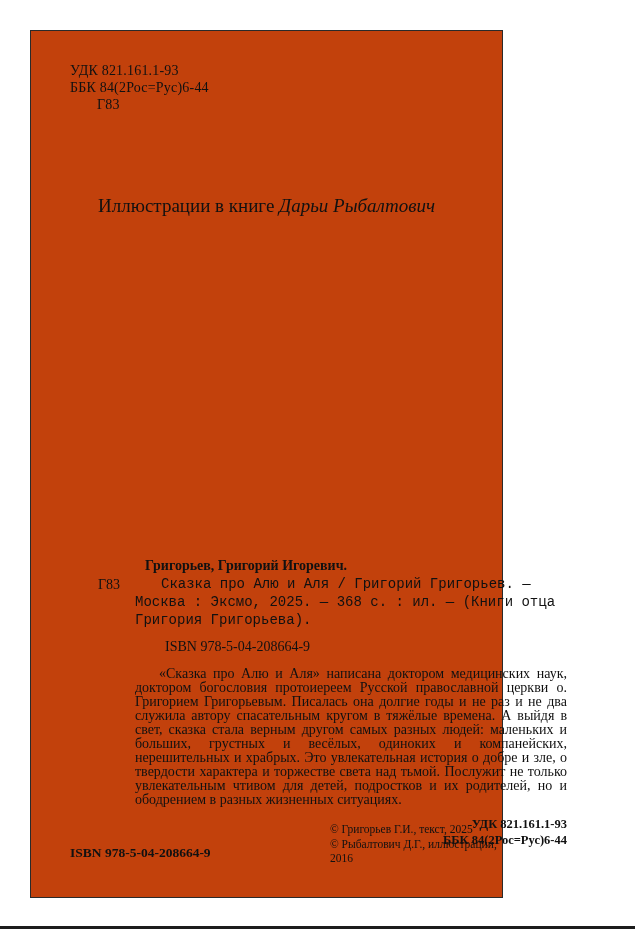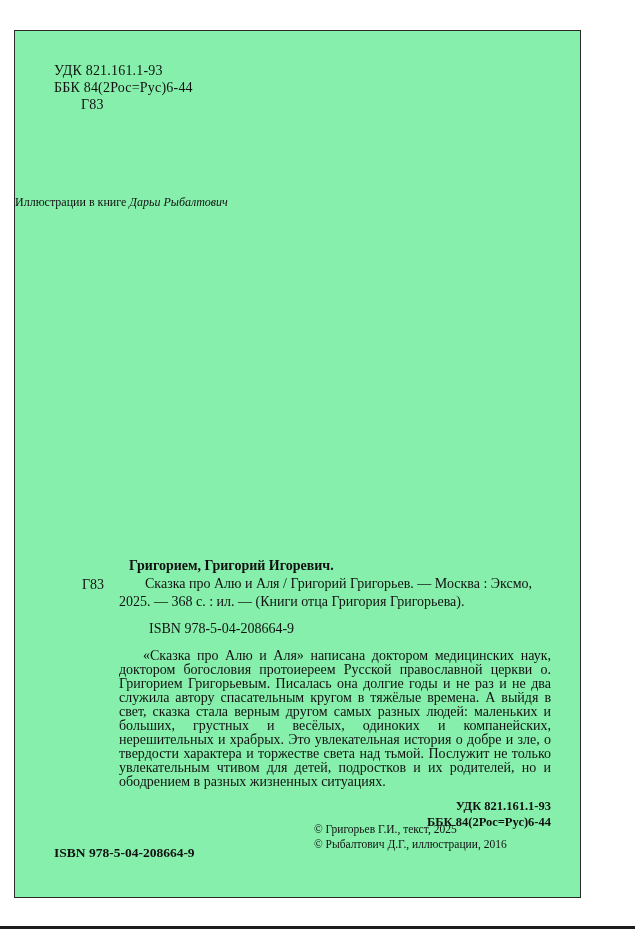--- a/index.html
+++ b/index.html
@@ -10,47 +10,48 @@
   body {
     width: 635px;
     height: 929px;
     position: relative;
     font-family: "Liberation Serif", "DejaVu Serif", serif;
     color: #111111;
     overflow: hidden;
   }
   .frame {
     position: absolute;
-    left: 14px;
+    left: 30px;
     top: 30px;
-    width: 567px;
+    width: 473px;
     height: 868px;
     border: 1px solid #2a2a2a;
     box-sizing: border-box;
-    background: #86efac;
+    background: #c2410c;
   }
   
   .top-block {
     position: absolute;
     left: 39px;
     top: 31px;
     font-size: 14px;
     line-height: 17px;
     letter-spacing: 0.2px;
   }
   .top-block .code {
     margin-left: 27px;
   }
   
   .illustrations {
     position: absolute;
     left: 0;
     top: 164px;
     width: 100%;
-    font-size: 12px;
+    text-align: center;
+    font-size: 19px;
   }
   .illustrations .name {
     font-style: italic;
   }
   
   .catalog {
     position: absolute;
     left: 104px;
     top: 526px;
     width: 432px;
@@ -62,20 +63,21 @@
     left: -37px;
     top: 19px;
     font-size: 14px;
   }
   .author {
     font-weight: bold;
     text-indent: 10px;
   }
   .bib-desc {
     text-indent: 26px;
+    font-family: Liberation Mono, monospace;
   }
   .isbn-mid {
     margin-top: 9px;
     text-indent: 30px;
   }
   .annotation {
     margin: 11px 0 0 0;
     text-align: justify;
     text-indent: 24px;
     font-size: 14px;
@@ -123,21 +125,21 @@
     <div>ББК 84(2Рос=Рус)6-44</div>
     <div class="code">Г83</div>
   </div>
 
   <div class="illustrations">
     <span>Иллюстрации в книге </span><span class="name">Дарьи Рыбалтович</span>
   </div>
 
   <div class="catalog">
     <div class="margin-code">Г83</div>
-    <div class="author">Григорием, Григорий Игоревич.</div>
+    <div class="author">Григорьев, Григорий Игоревич.</div>
     <div class="bib-desc">Сказка про Алю и Аля / Григорий Григорьев. — Москва : Эксмо, 2025. — 368 с. : ил. — (Книги отца Григория Григорьева).</div>
     <div class="isbn-mid">ISBN 978-5-04-208664-9</div>
     <p class="annotation">«Сказка про Алю и Аля» написана доктором медицинских наук, доктором богословия протоиереем Русской православной церкви о. Григорием Григорьевым. Писалась она долгие годы и не раз и не два служила автору спасательным кругом в тяжёлые времена. А выйдя в свет, сказка стала верным другом самых разных людей: маленьких и больших, грустных и весёлых, одиноких и компанейских, нерешительных и храбрых. Это увлекательная история о добре и зле, о твердости характера и торжестве света над тьмой. Послужит не только увлекательным чтивом для детей, подростков и их родителей, но и ободрением в разных жизненных ситуациях.</p>
     <div class="udk-block">
       <div>УДК 821.161.1-93</div>
       <div>ББК 84(2Рос=Рус)6-44</div>
     </div>
   </div>
 
   <div class="footer-isbn">ISBN 978-5-04-208664-9</div>

